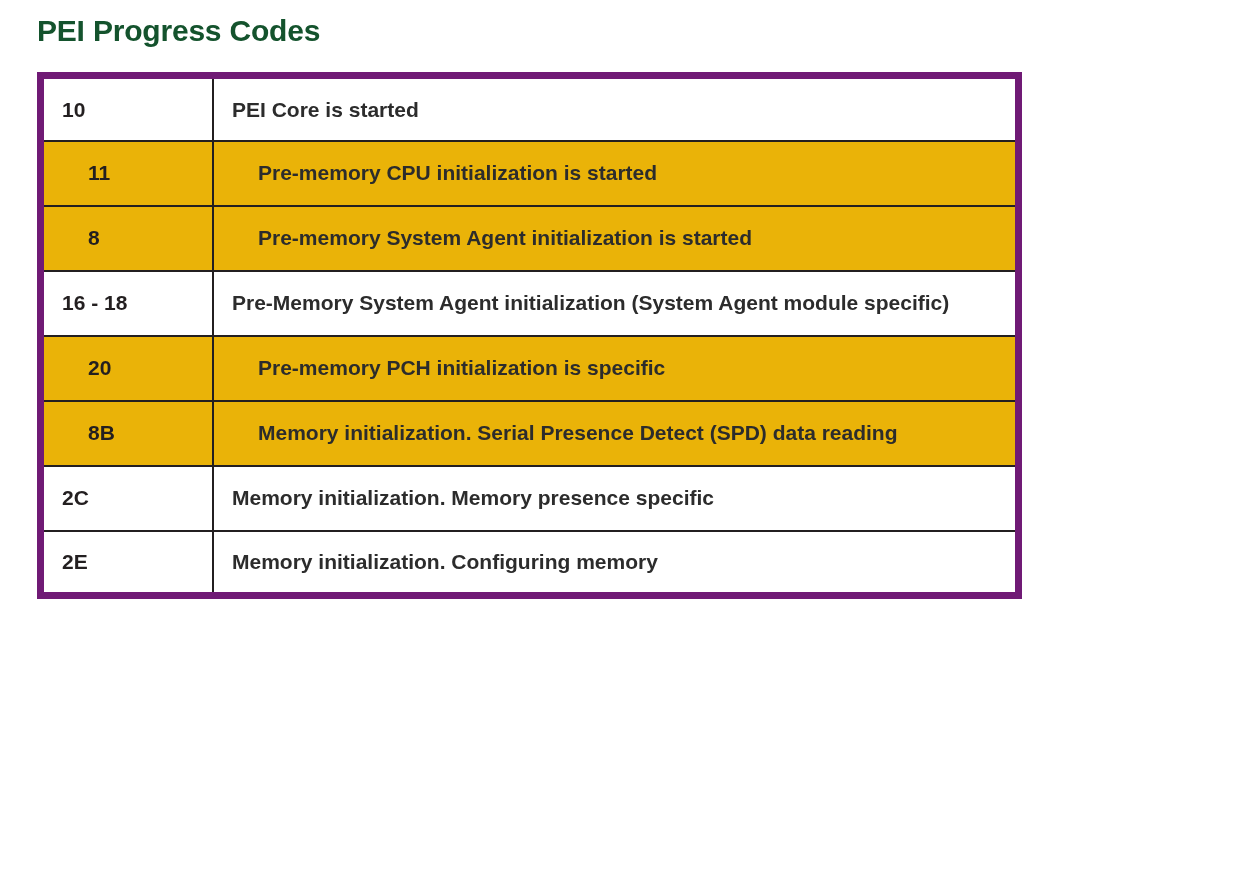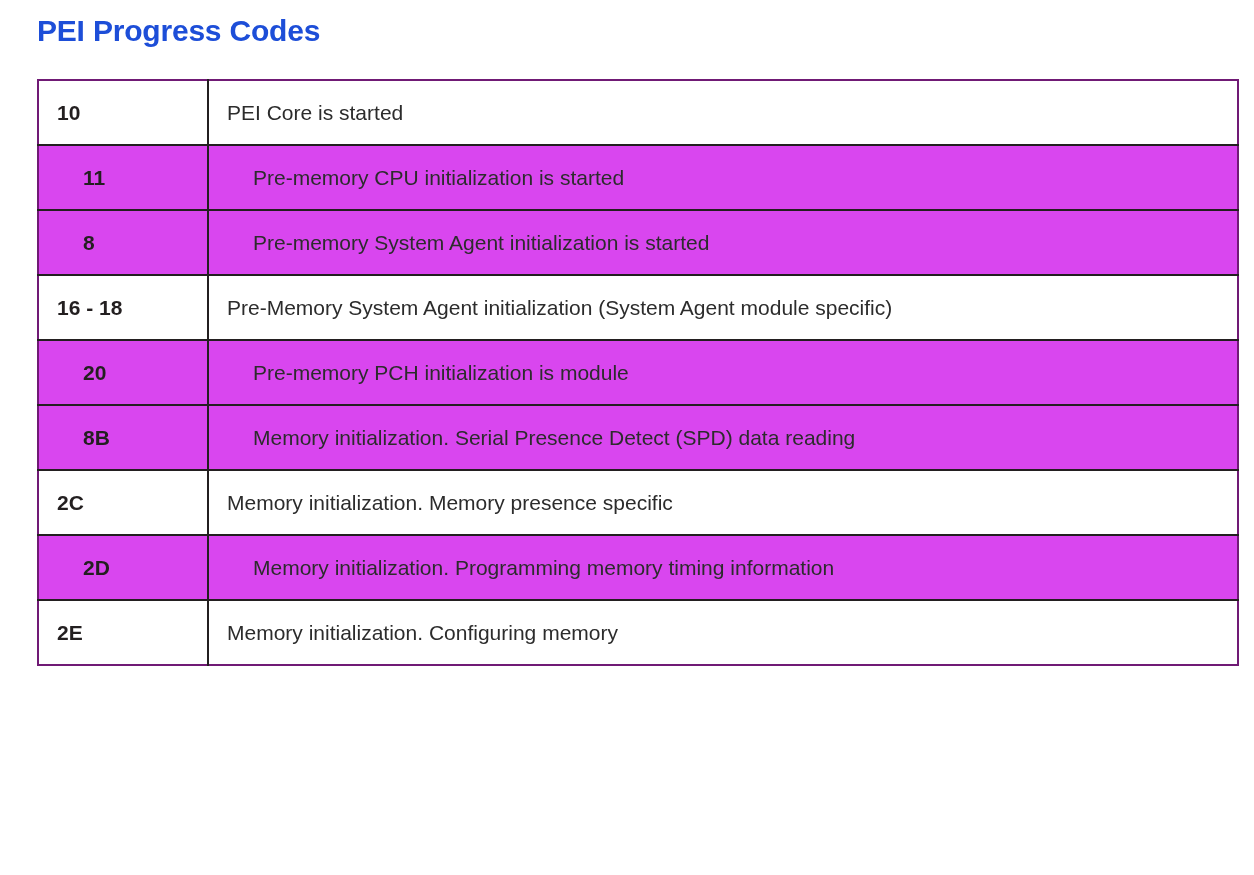--- a/index.html
+++ b/index.html
@@ -22,33 +22,33 @@
     box-sizing: border-box;
   }
 
   .page-title {
     position: absolute;
     left: 37px;
     top: 14px;
     font-size: 30px;
     font-weight: bold;
     letter-spacing: -0.2px;
-    color: #1d4ed8;
+    color: #14532d;
     line-height: 1.1;
     white-space: nowrap;
   }
 
   .codes-table {
     position: absolute;
     left: 37px;
-    top: 79px;
-    width: 1202px;
+    top: 72px;
+    width: 985px;
     border-collapse: collapse;
     table-layout: fixed;
-    border: 2px solid #701a75;
+    border: 7px solid #701a75;
   }
 
   .codes-table tr {
     height: 65px;
   }
 
   .codes-table td {
     border-top: 2px solid #231f20;
     border-bottom: 2px solid #231f20;
     padding: 0 0 0 18px;
@@ -67,29 +67,29 @@
     width: 150px;
     border-right: 2px solid #231f20;
     font-size: 21px;
     font-weight: bold;
     white-space: nowrap;
     color: #231f20;
   }
 
   .col-desc {
     font-size: 21px;
-    font-weight: normal;
+    font-weight: bold;
     color: #2c2c2c;
     white-space: nowrap;
     padding-left: 20px;
     margin-left: 28px;
   }
 
   .row-shaded td {
-    background: #d946ef;
+    background: #eab308;
     padding-left: 44px;
   }
   .row-plain td {
     background: #ffffff;
   }
 </style>
 </head>
 <body>
 
 <div class="page">
@@ -109,33 +109,29 @@
         <tr class="row-shaded">
           <td class="col-code">8</td>
           <td class="col-desc">Pre-memory System Agent initialization is started</td>
         </tr>
         <tr class="row-plain">
           <td class="col-code">16 - 18</td>
           <td class="col-desc">Pre-Memory System Agent initialization (System Agent module specific)</td>
         </tr>
         <tr class="row-shaded">
           <td class="col-code">20</td>
-          <td class="col-desc">Pre-memory PCH initialization is module</td>
+          <td class="col-desc">Pre-memory PCH initialization is specific</td>
         </tr>
         <tr class="row-shaded">
           <td class="col-code">8B</td>
           <td class="col-desc">Memory initialization. Serial Presence Detect (SPD) data reading</td>
         </tr>
         <tr class="row-plain">
           <td class="col-code">2C</td>
           <td class="col-desc">Memory initialization. Memory presence specific</td>
-        </tr>
-        <tr class="row-shaded">
-          <td class="col-code">2D</td>
-          <td class="col-desc">Memory initialization. Programming memory timing information</td>
         </tr>
         <tr class="row-plain">
           <td class="col-code">2E</td>
           <td class="col-desc">Memory initialization. Configuring memory</td>
         </tr>
       </tbody>
   </table>
 
 </div>
 

